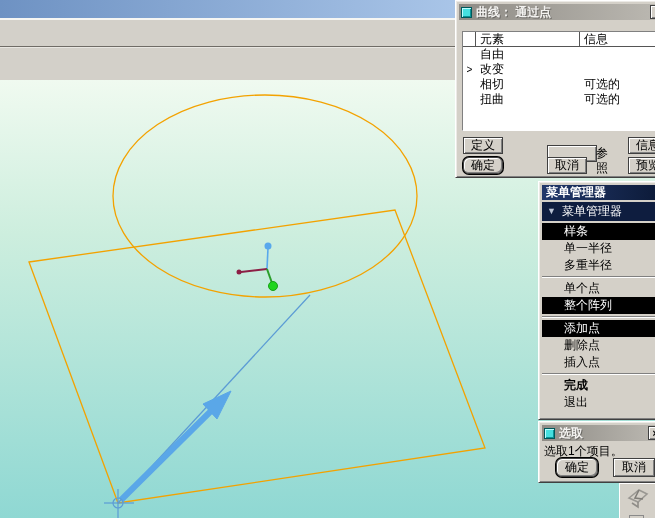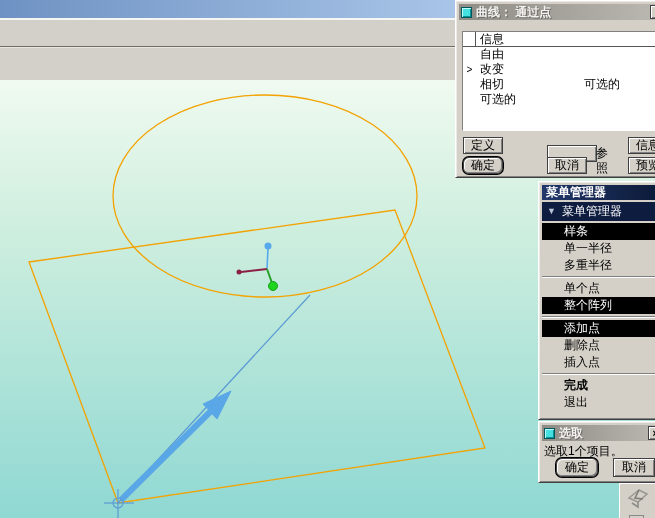--- a/index.html
+++ b/index.html
@@ -127,37 +127,39 @@
 
   <div class="dialog dlg-curve">
     <div class="dlg-title">
       <span class="dlg-icon"></span>
       <span>曲线： 通过点</span>
       <span class="dlg-x">×</span>
     </div>
     <div class="elem-table">
       <div class="t-row t-head">
         <span class="t-c0"></span>
+        <span class="t-c1">元素</span>
         <span class="t-c2">信息</span>
       </div>
       <div class="t-row">
         <span class="t-c0"></span>
         <span class="t-c2">自由</span>
       </div>
       <div class="t-row">
         <span class="t-c0">&gt;</span>
         <span class="t-c2">改变</span>
       </div>
       <div class="t-row">
         <span class="t-c0"></span>
         <span class="t-c1">相切</span>
         <span class="t-c2">可选的</span>
       </div>
       <div class="t-row">
         <span class="t-c0"></span>
+        <span class="t-c1">扭曲</span>
         <span class="t-c2">可选的</span>
       </div>
     </div>
     <button class="btn" style="left:7px;  top:136px;">定义</button>
     <button class="btn" style="left:91px; top:144px;padding-left:48px;">参照</button>
     <button class="btn" style="left:172px;top:136px;">信息</button>
     <button class="btn default" style="left:7px; top:156px;">确定</button>
     <button class="btn" style="left:91px; top:156px;">取消</button>
     <button class="btn" style="left:172px;top:156px;">预览</button>
   </div>

